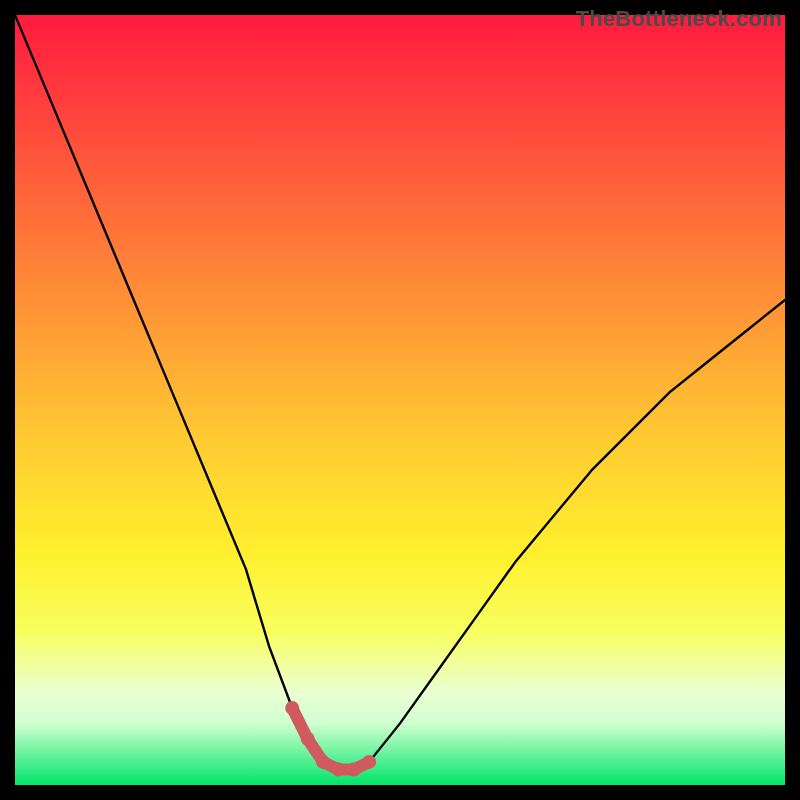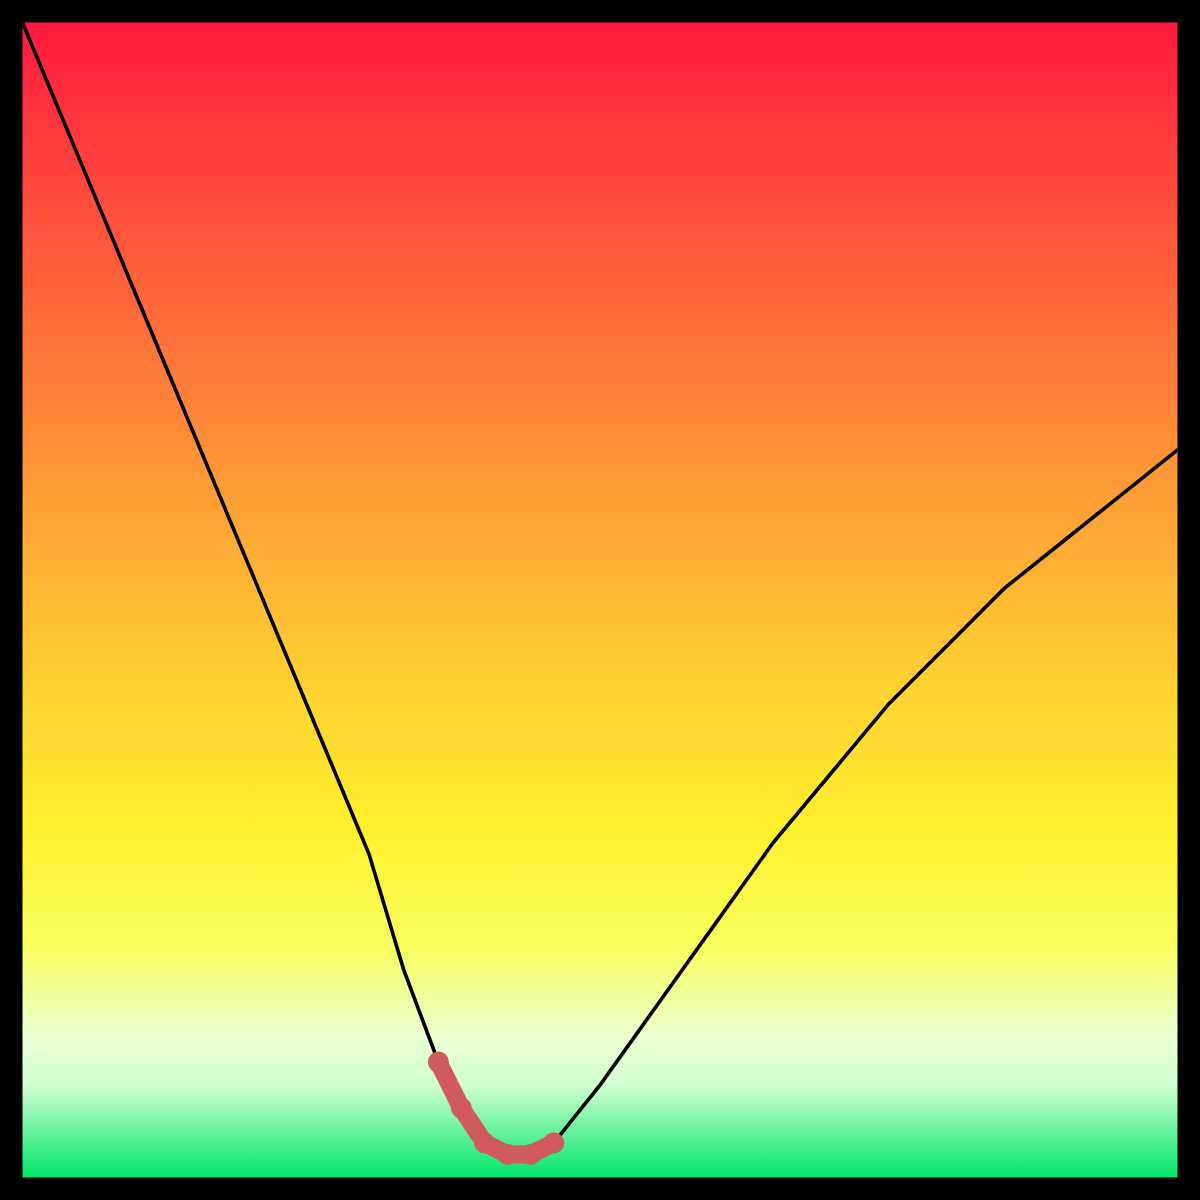--- a/index.html
+++ b/index.html
@@ -66,13 +66,14 @@
       <g id="highlight-dots">
           <circle cx="277.2" cy="693.0" r="7" fill="#d05a5e"></circle>
           <circle cx="292.6" cy="723.8" r="7" fill="#d05a5e"></circle>
           <circle cx="308.0" cy="746.9" r="7" fill="#d05a5e"></circle>
           <circle cx="323.4" cy="754.6" r="7" fill="#d05a5e"></circle>
           <circle cx="338.8" cy="754.6" r="7" fill="#d05a5e"></circle>
           <circle cx="354.2" cy="746.9" r="7" fill="#d05a5e"></circle>
         </g>
     </svg>
   </div>
+  <div class="watermark">TheBottleneck.com</div>
 </div>
 
 </body></html>

